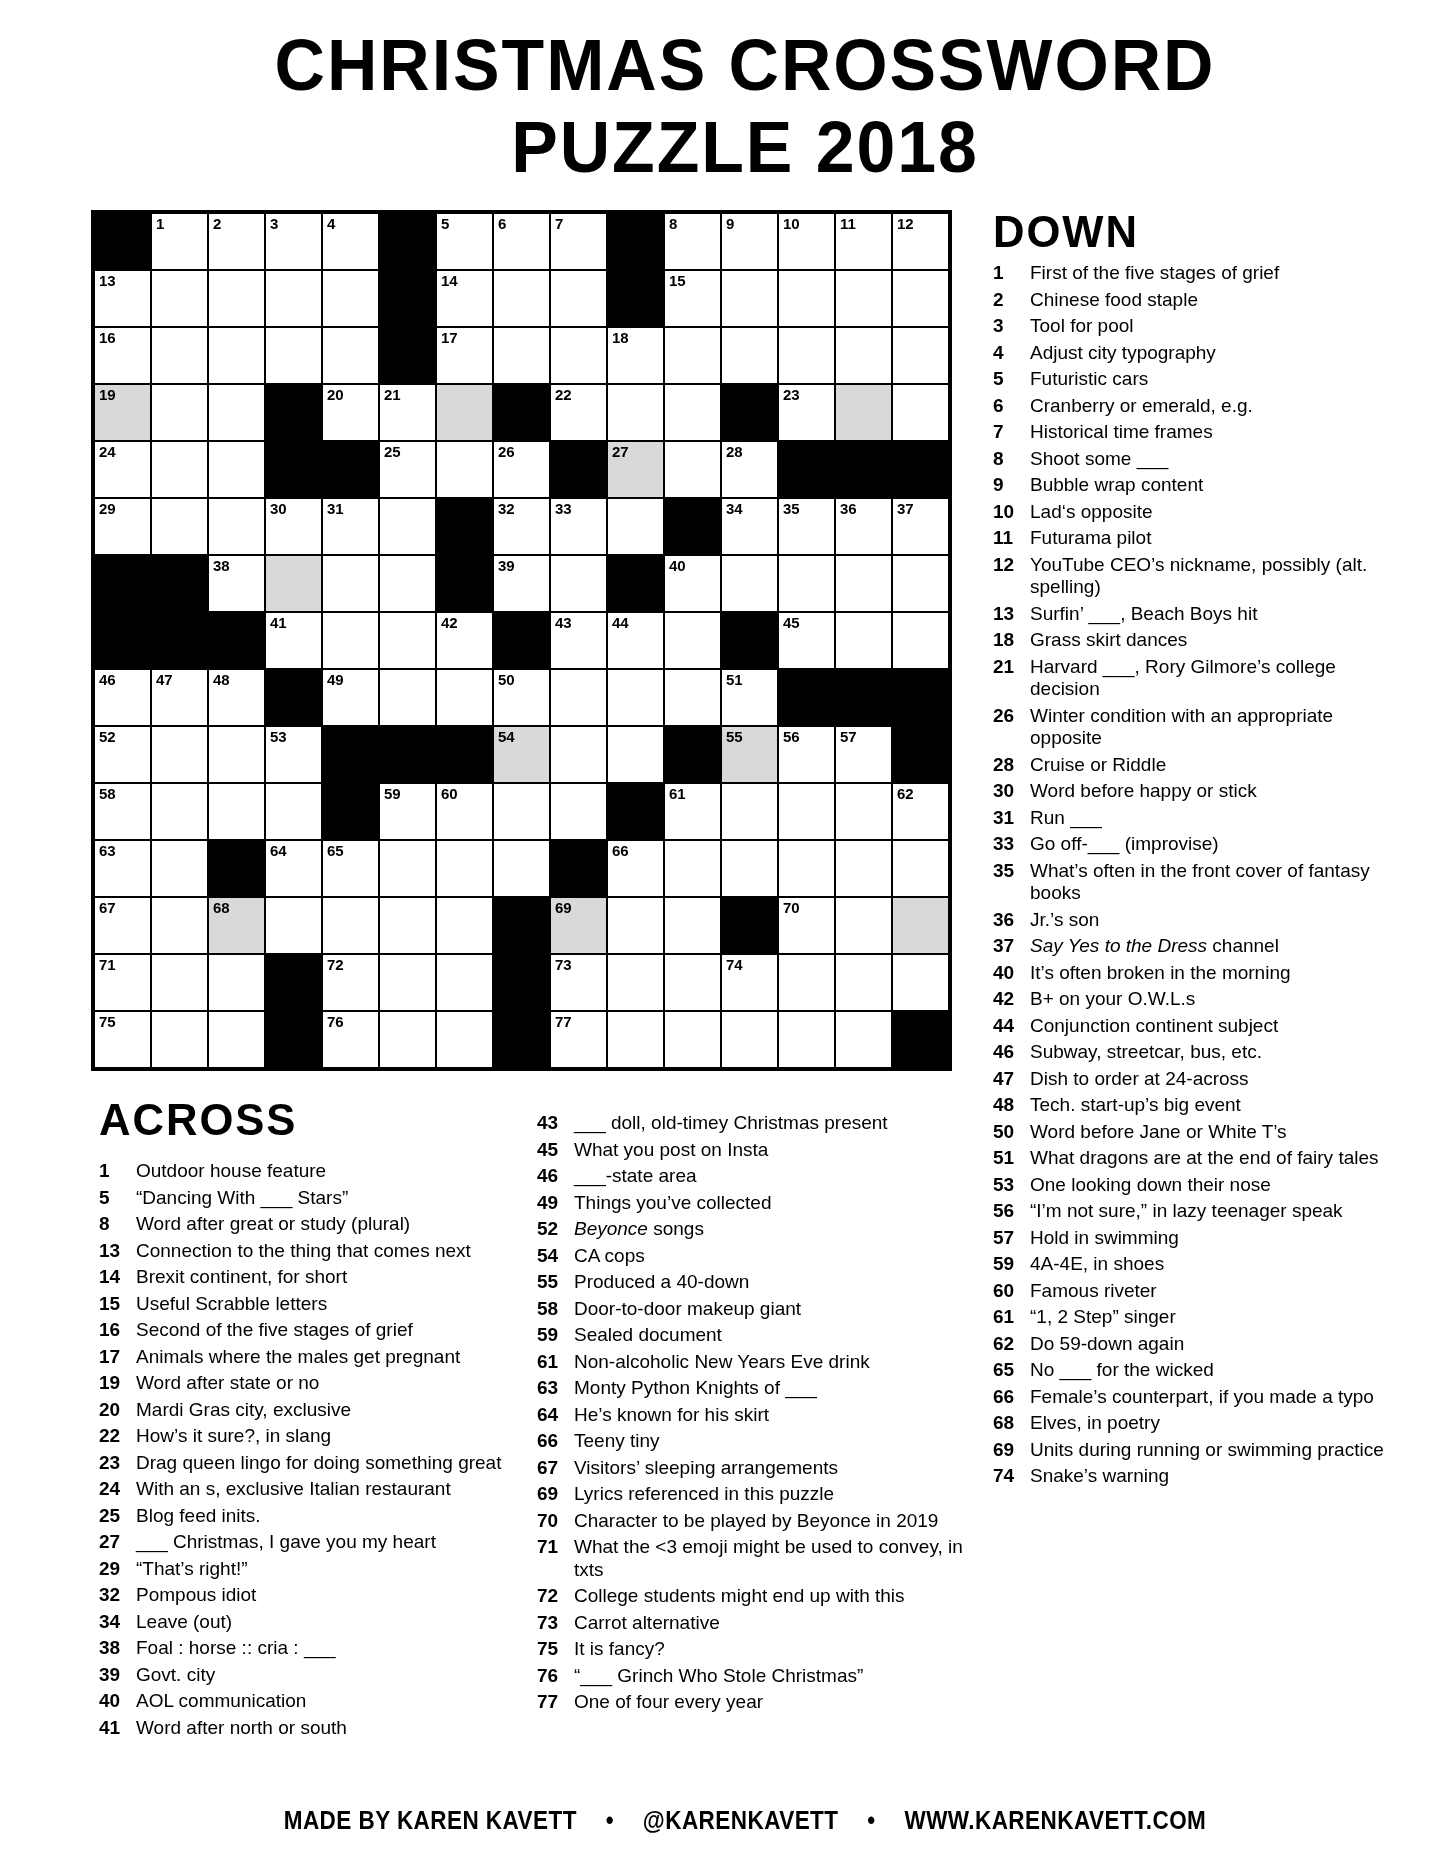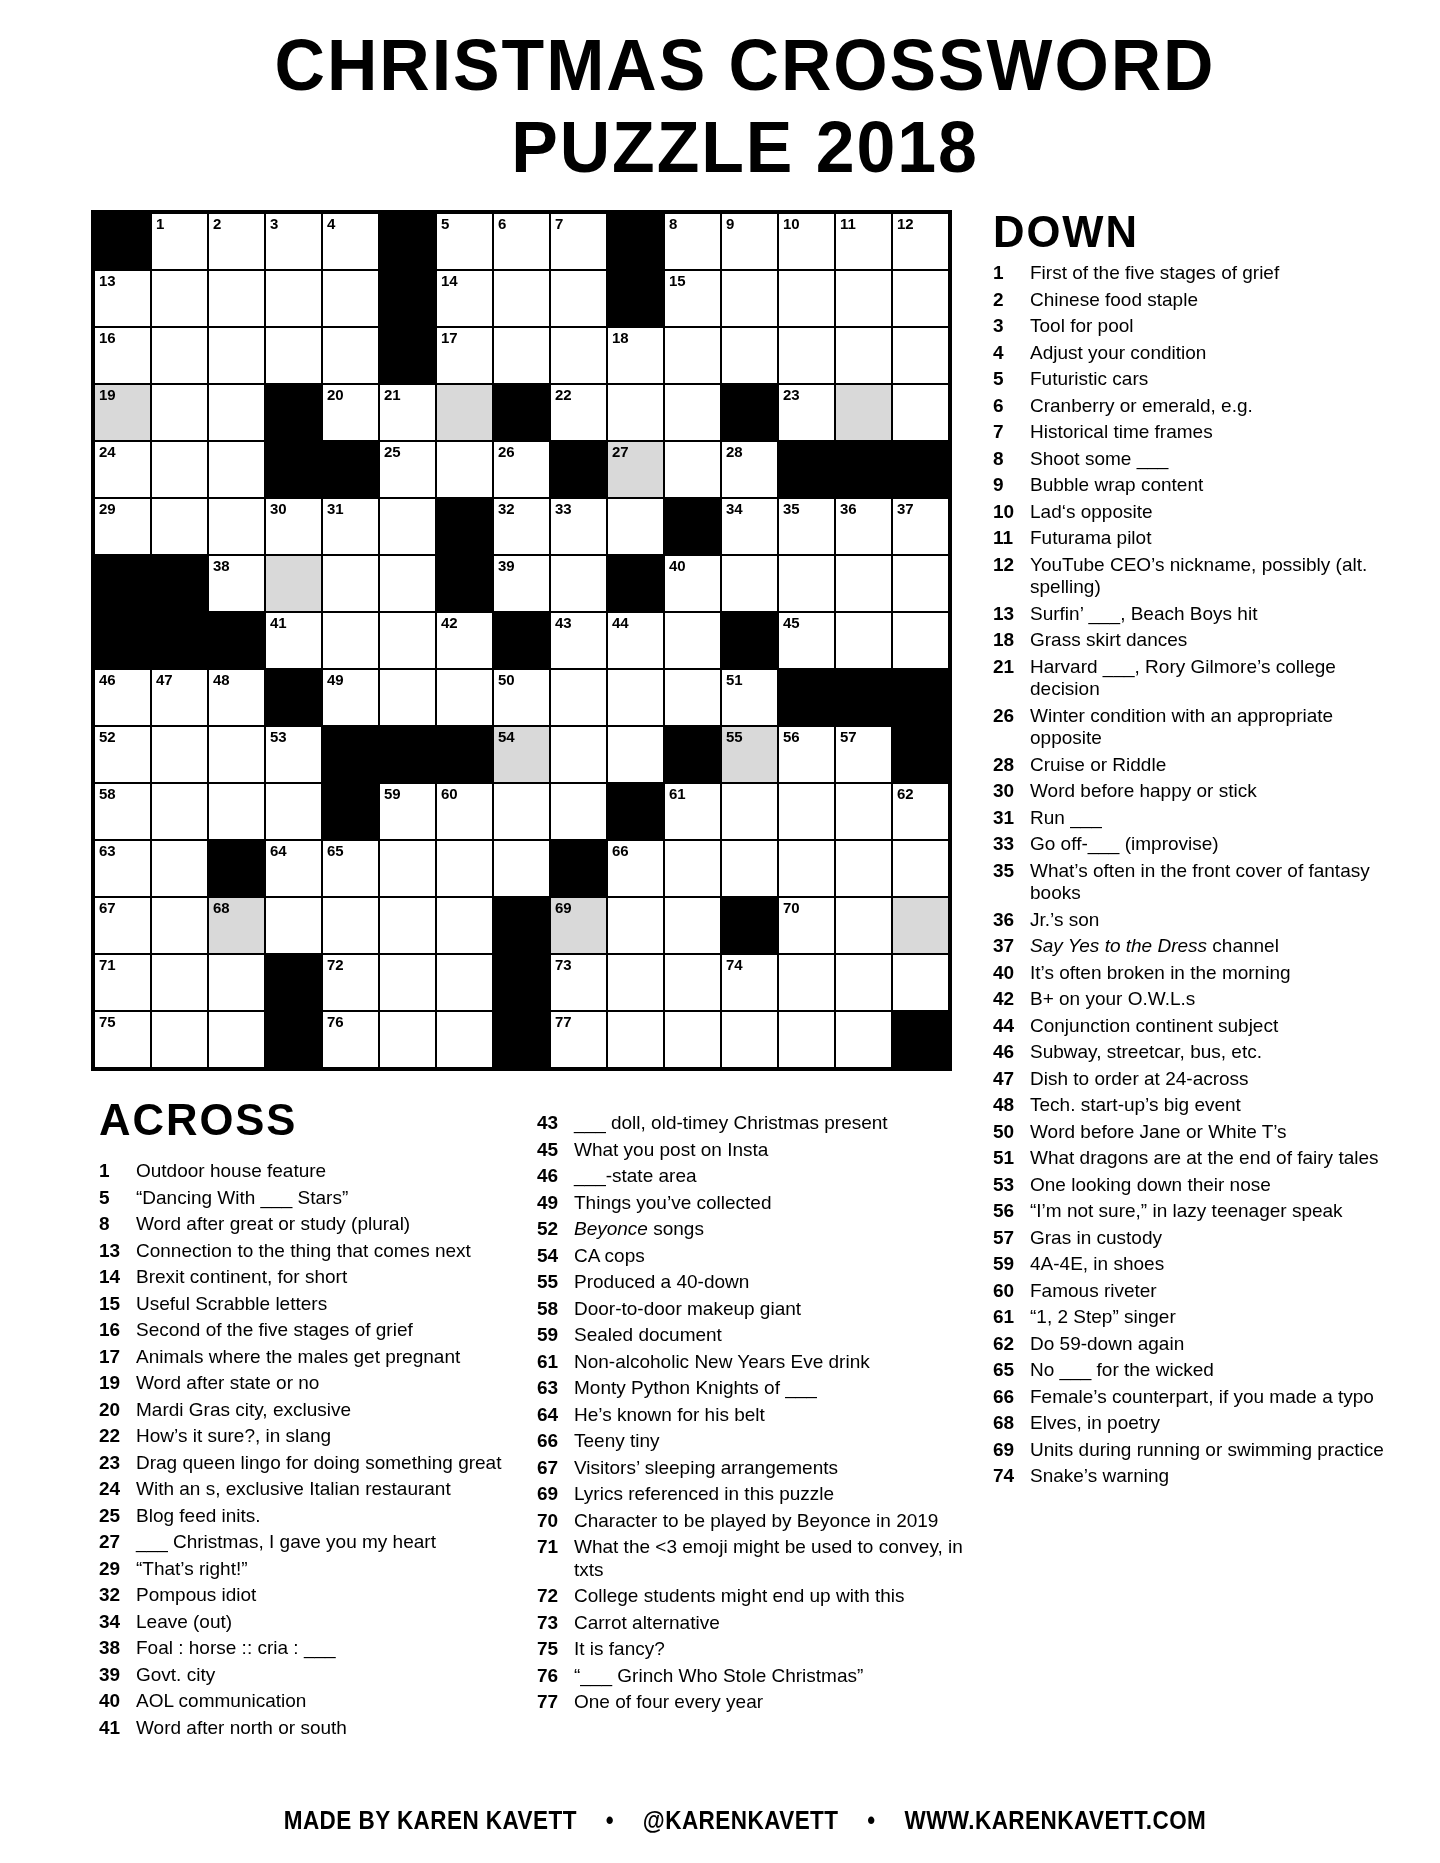--- a/index.html
+++ b/index.html
@@ -442,21 +442,21 @@
       <li>
         <span class="cnum">2</span>
         <span class="ctext">Chinese food staple</span>
       </li>
       <li>
         <span class="cnum">3</span>
         <span class="ctext">Tool for pool</span>
       </li>
       <li>
         <span class="cnum">4</span>
-        <span class="ctext">Adjust your condition</span>
+        <span class="ctext">Adjust city typography</span>
       </li>
       <li>
         <span class="cnum">5</span>
         <span class="ctext">Futuristic cars</span>
       </li>
       <li>
         <span class="cnum">6</span>
         <span class="ctext">Cranberry or emerald, e.g.</span>
       </li>
       <li>
@@ -562,21 +562,21 @@
       <li>
         <span class="cnum">53</span>
         <span class="ctext">One looking down their nose</span>
       </li>
       <li>
         <span class="cnum">56</span>
         <span class="ctext">“I’m not sure,” in lazy teenager speak</span>
       </li>
       <li>
         <span class="cnum">57</span>
-        <span class="ctext">Gras in custody</span>
+        <span class="ctext">Hold in swimming</span>
       </li>
       <li>
         <span class="cnum">59</span>
         <span class="ctext">4A-4E, in shoes</span>
       </li>
       <li>
         <span class="cnum">60</span>
         <span class="ctext">Famous riveter</span>
       </li>
       <li>
@@ -740,21 +740,21 @@
       <li>
         <span class="cnum">61</span>
         <span class="ctext">Non-alcoholic New Years Eve drink</span>
       </li>
       <li>
         <span class="cnum">63</span>
         <span class="ctext">Monty Python Knights of ___</span>
       </li>
       <li>
         <span class="cnum">64</span>
-        <span class="ctext">He’s known for his belt</span>
+        <span class="ctext">He’s known for his skirt</span>
       </li>
       <li>
         <span class="cnum">66</span>
         <span class="ctext">Teeny tiny</span>
       </li>
       <li>
         <span class="cnum">67</span>
         <span class="ctext">Visitors’ sleeping arrangements</span>
       </li>
       <li>

